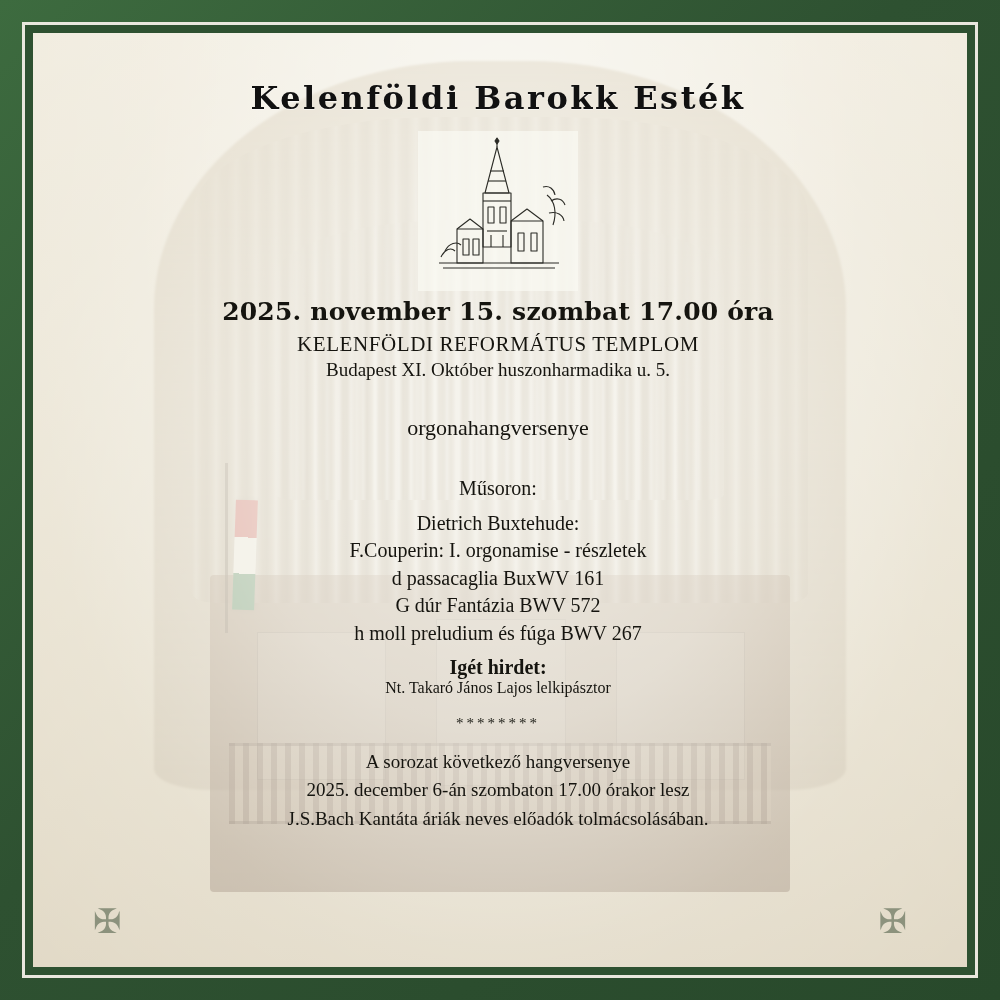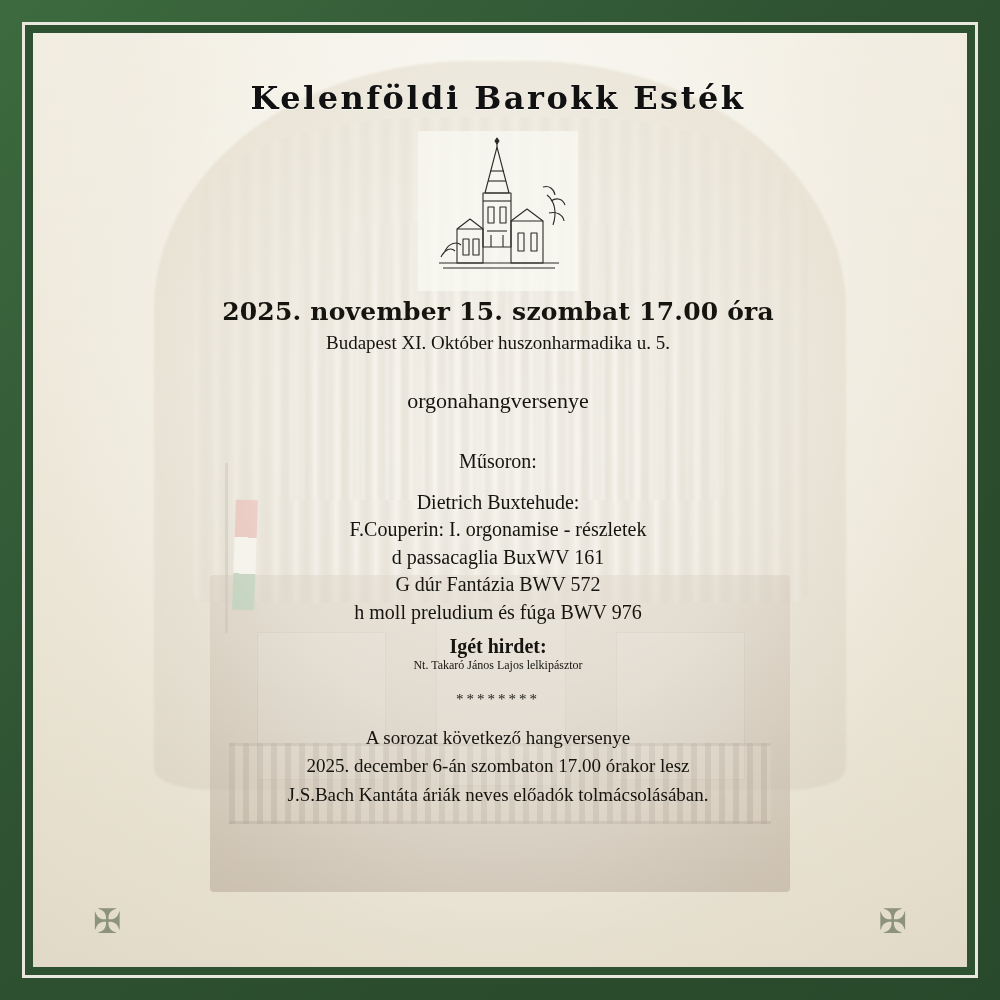--- a/index.html
+++ b/index.html
@@ -222,30 +222,30 @@
   }
   .performer-sub {
     font-size: 22px;
     margin-bottom: 34px;
   }
 
   .program {
     font-size: 20px;
     line-height: 1.38;
   }
-  .program .head { margin-bottom: 13px; }
+  .program .head { margin-bottom: 7px; }
   .program .row { }
 
   .preach-head {
     font-weight: bold;
     font-size: 20px;
     margin-top: 8px;
   }
   .preach {
-    font-size: 12px;
+    font-size: 16px;
   }
 
   .stars {
     font-size: 15px;
     letter-spacing: 3px;
     margin: 18px 0 16px 0;
     color: #1a1a14;
   }
 
   .footer {
@@ -320,31 +320,32 @@
                 <path d="M126 78 C134 76 140 80 141 86"></path>
                 <path d="M120 52 C126 50 131 54 132 60"></path>
                 <path d="M22 116 C26 108 34 106 38 110"></path>
                 <path d="M18 122 C22 114 28 112 32 116"></path>
               </g>
             </svg>
           </div>
         </div>
 
         <div class="date-line">2025. november 15. szombat 17.00 óra</div>
+        <div class="venue">KELENFÖLDI REFORMÁTUS TEMPLOM</div>
         <div class="address">Budapest XI. Október huszonharmadika u. 5.</div>
 
         <div class="performer-sub">orgonahangversenye</div>
 
         <div class="program">
           <div class="head">Műsoron:</div>
           <div class="row">Dietrich Buxtehude:</div>
           <div class="row">F.Couperin: I. orgonamise - részletek</div>
           <div class="row">d passacaglia BuxWV 161</div>
           <div class="row">G dúr Fantázia BWV 572</div>
-          <div class="row">h moll preludium és fúga BWV 976</div>
+          <div class="row">h moll preludium és fúga BWV 267</div>
         </div>
 
         <div class="preach-head">Igét hirdet:</div>
         <div class="preach">Nt. Takaró János Lajos lelkipásztor</div>
 
         <div class="stars">********</div>
 
         <div class="footer">
           <div>A sorozat következő hangversenye</div>
           <div>2025. december 6-án szombaton  17.00 órakor  lesz</div>

